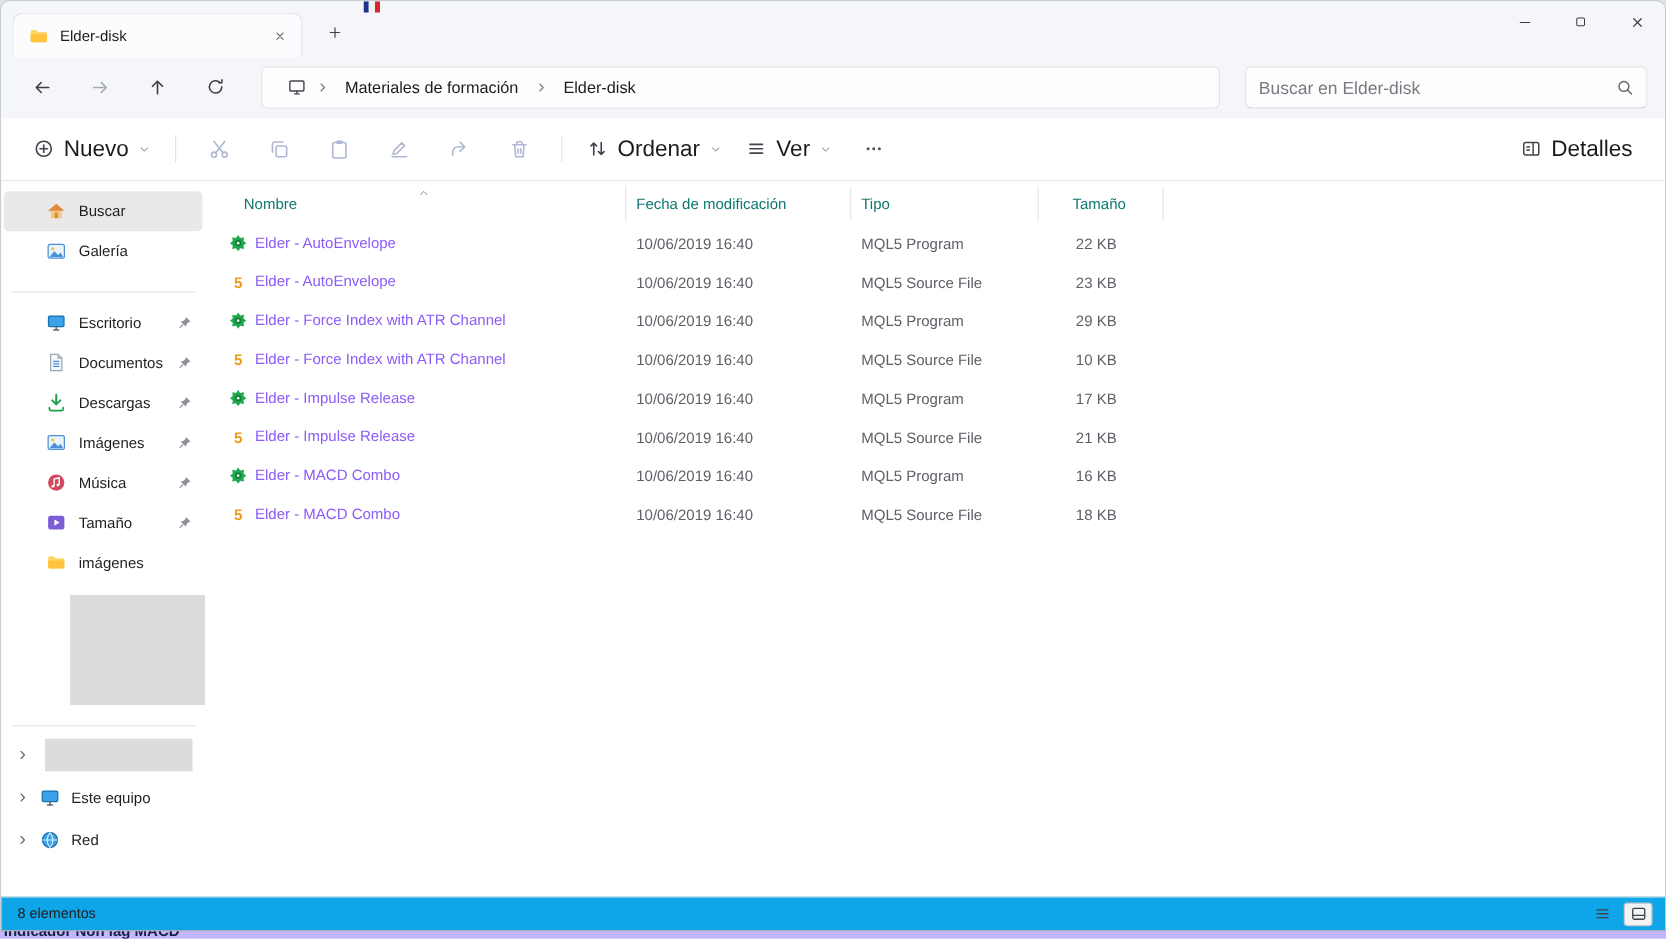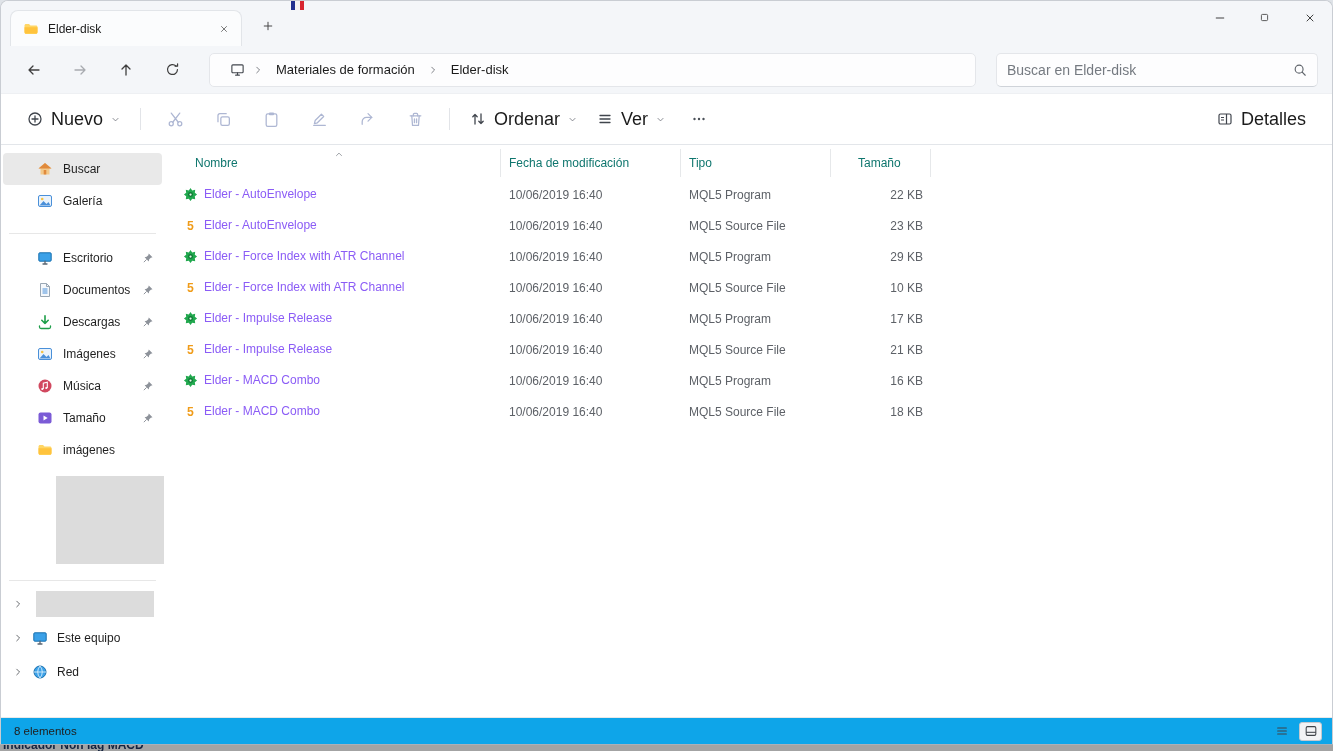--- a/index.html
+++ b/index.html
@@ -74,32 +74,32 @@
   .hcell{padding-left:8px;border-right:1px solid #e6e8ea;height:100%;display:flex;align-items:center;position:relative}
   .hcell.name{padding-left:17px}
   .hcell.size{padding-left:27px}
   .sort-caret{position:absolute;top:1px;left:50%;transform:translateX(-50%);color:#85898f}
   .rows{margin-top:2px}
   .frow{display:grid;grid-template-columns:323px 180px 150px 100px;height:31px;align-items:center;color:#5d6167}
   .cname{display:flex;align-items:flex-start;gap:4px;padding-left:5px;color:#8b5cf6}
   .cname .f-icon{margin-right:2px}
   .fname{white-space:nowrap;overflow:hidden}
   .cdate,.ctype{padding-left:8px;white-space:nowrap}
-  .csize{text-align:right;padding-right:8px;white-space:nowrap}
+  .csize{text-align:center;padding-right:8px;white-space:nowrap}
 
   
   .statusbar{height:27px;border-top:1px solid #e9e9e9;display:flex;align-items:center;
              padding:0 10px 0 13px;flex:none;background:#0ea5e9}
   .count{font-size:11.5px;color:#202020}
   .sb-right{margin-left:auto;display:flex;gap:6px;align-items:center}
   .sb-ico{width:23px;height:19px;justify-content:center;color:#3f4349;border:1px solid transparent;border-radius:3px}
   .sb-ico.sel{border-color:#c6c9ce;background:#f2f3f5}
 
   
-  .below-strip{position:absolute;left:0;bottom:0;width:1333px;height:7px;background:#a3a3a3;
+  .below-strip{position:absolute;left:0;bottom:0;width:1333px;height:7px;background:#c4b5fd;
                border-top:1px solid #aab0b8;overflow:hidden}
   .below-text{position:absolute;left:3px;top:-7px;font-size:12px;font-weight:700;color:#15233f;white-space:nowrap}
 </style>
 </head>
 <body>
 
 <svg width="0" height="0" style="position:absolute" aria-hidden="true">
   <defs>
 
     <symbol id="i-arrow-left" viewBox="0 0 16 16">

